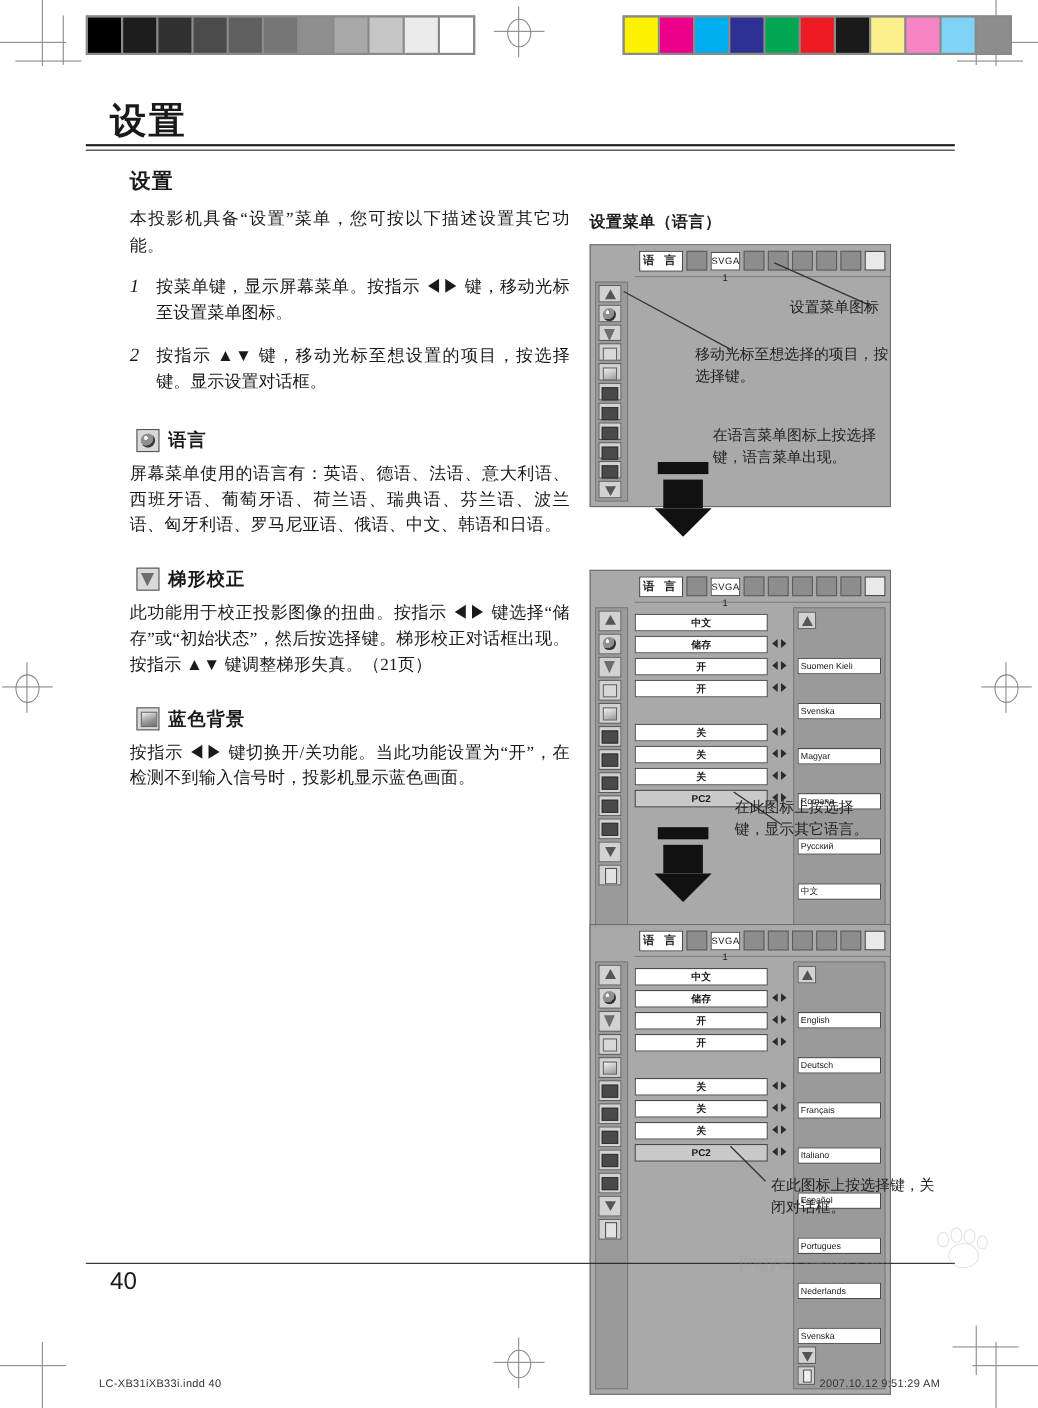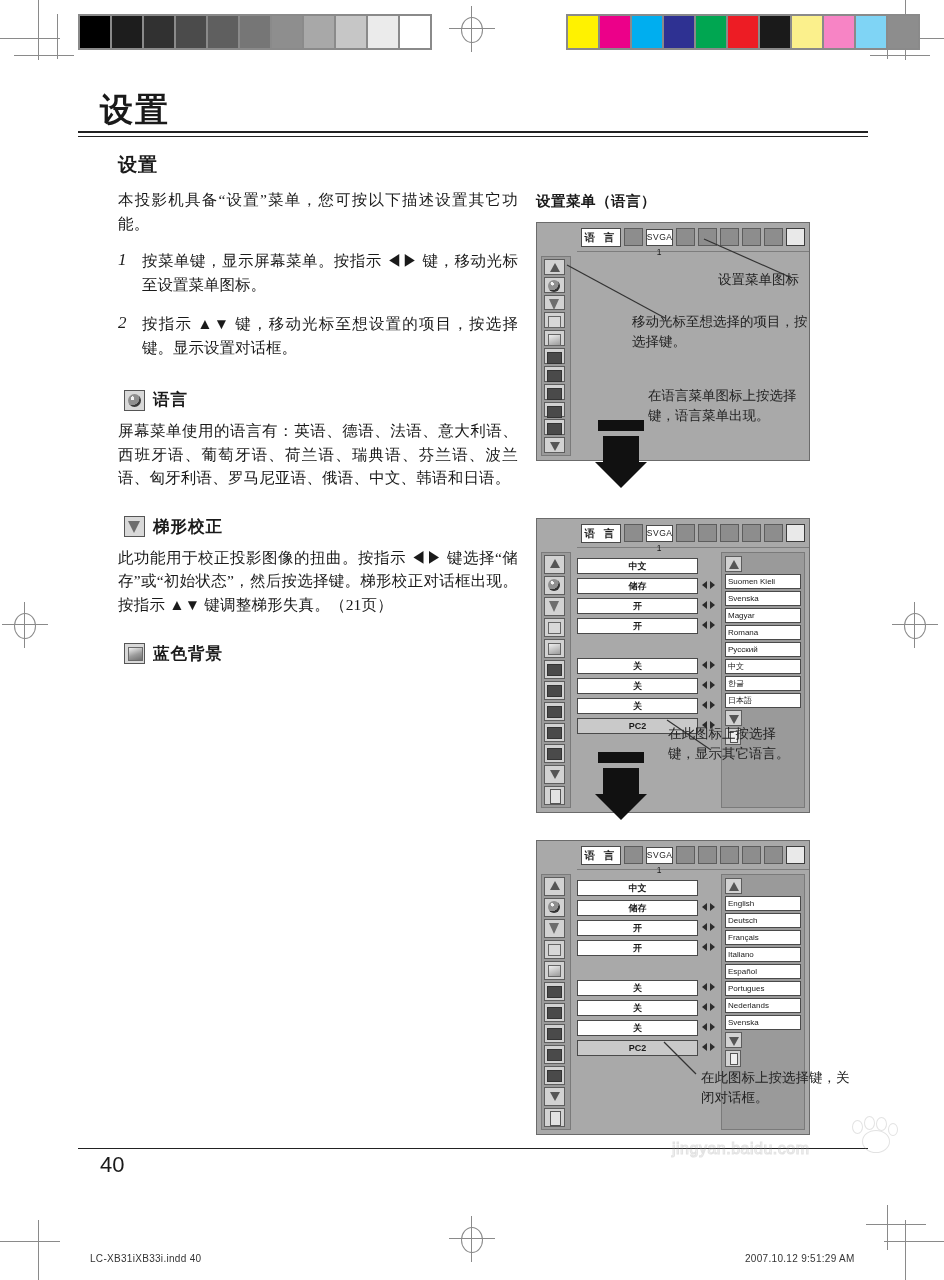--- a/index.html
+++ b/index.html
@@ -93,21 +93,21 @@
   .valbox.dim{background:#c9c9c9;}
   .lr{flex:0 0 13px;position:relative;height:13px;}
   .lr::before{content:"";position:absolute;left:0;top:2px;width:0;height:0;
         border-top:4.5px solid transparent;border-bottom:4.5px solid transparent;border-right:5px solid #2b2b2b;}
   .lr::after{content:"";position:absolute;right:0;top:2px;width:0;height:0;
         border-top:4.5px solid transparent;border-bottom:4.5px solid transparent;border-left:5px solid #2b2b2b;}
   .spacer{height:15px;}
 
   .langcol{flex:0 0 76px;background:#9a9a9a;border:1px solid #7a7a7a;padding:3px;display:flex;flex-direction:column;gap:2px;}
   .langbox{height:13px;background:#fff;border:1px solid #4a4a4a;font-size:8px;line-height:13px;
-        padding-left:2px;font-family:"Liberation Sans", sans-serif;white-space:nowrap;overflow:hidden;}
+        padding-left:2px;font-family:"Liberation Sans", sans-serif;white-space:nowrap;overflow:hidden;margin-top:24px;}
   .scrollbtn{width:15px;height:14px;border:1px solid #5d5d5d;background:#d2d2d2;position:relative;}
   .quitbtn{width:14px;height:15px;border:1px solid #5d5d5d;background:#d2d2d2;position:relative;}
   .quitbtn::after{content:"";position:absolute;left:3.5px;top:2px;width:6px;height:10px;background:#efefef;border:1px solid #555;}
   .bigarrow{position:absolute;width:52px;}
   .bigarrow .stem{width:36px;height:26px;background:#111;margin:0 auto;}
   .bigarrow .head{width:0;height:0;border-left:26px solid transparent;border-right:26px solid transparent;border-top:26px solid #111;}
   .bigarrow .cap{width:46px;height:11px;background:#111;margin:0 auto 5px auto;}
 
   .cursor-arrow{position:absolute;font-size:13px;color:#6a6a6a;}
 
@@ -222,20 +222,21 @@
     <div class="subhead" style="margin-top:26px;">
       <span class="chip keystone"></span>
       <span class="lbl">梯形校正</span>
     </div>
     <p class="para">此功能用于校正投影图像的扭曲。按指示 ◀▶ 键选择“储存”或“初始状态”，然后按选择键。梯形校正对话框出现。按指示 ▲▼ 键调整梯形失真。（21页）</p>
 
     <div class="subhead" style="margin-top:26px;">
       <span class="chip bluescreen"></span>
       <span class="lbl">蓝色背景</span>
     </div>
+    <p class="para">按指示 ◀▶ 键切换开/关功能。当此功能设置为“开”，在检测不到输入信号时，投影机显示蓝色画面。</p>
   </div>
 
   <div class="col-right">
     <div class="rt-title">设置菜单（语言）</div>
   </div>
 
   <div class="osd" style="left:536px;top:222px;">
     <div class="osd-bar">
       <div class="osd-titlebox">语 言</div>
       <div class="ic dark"></div>

